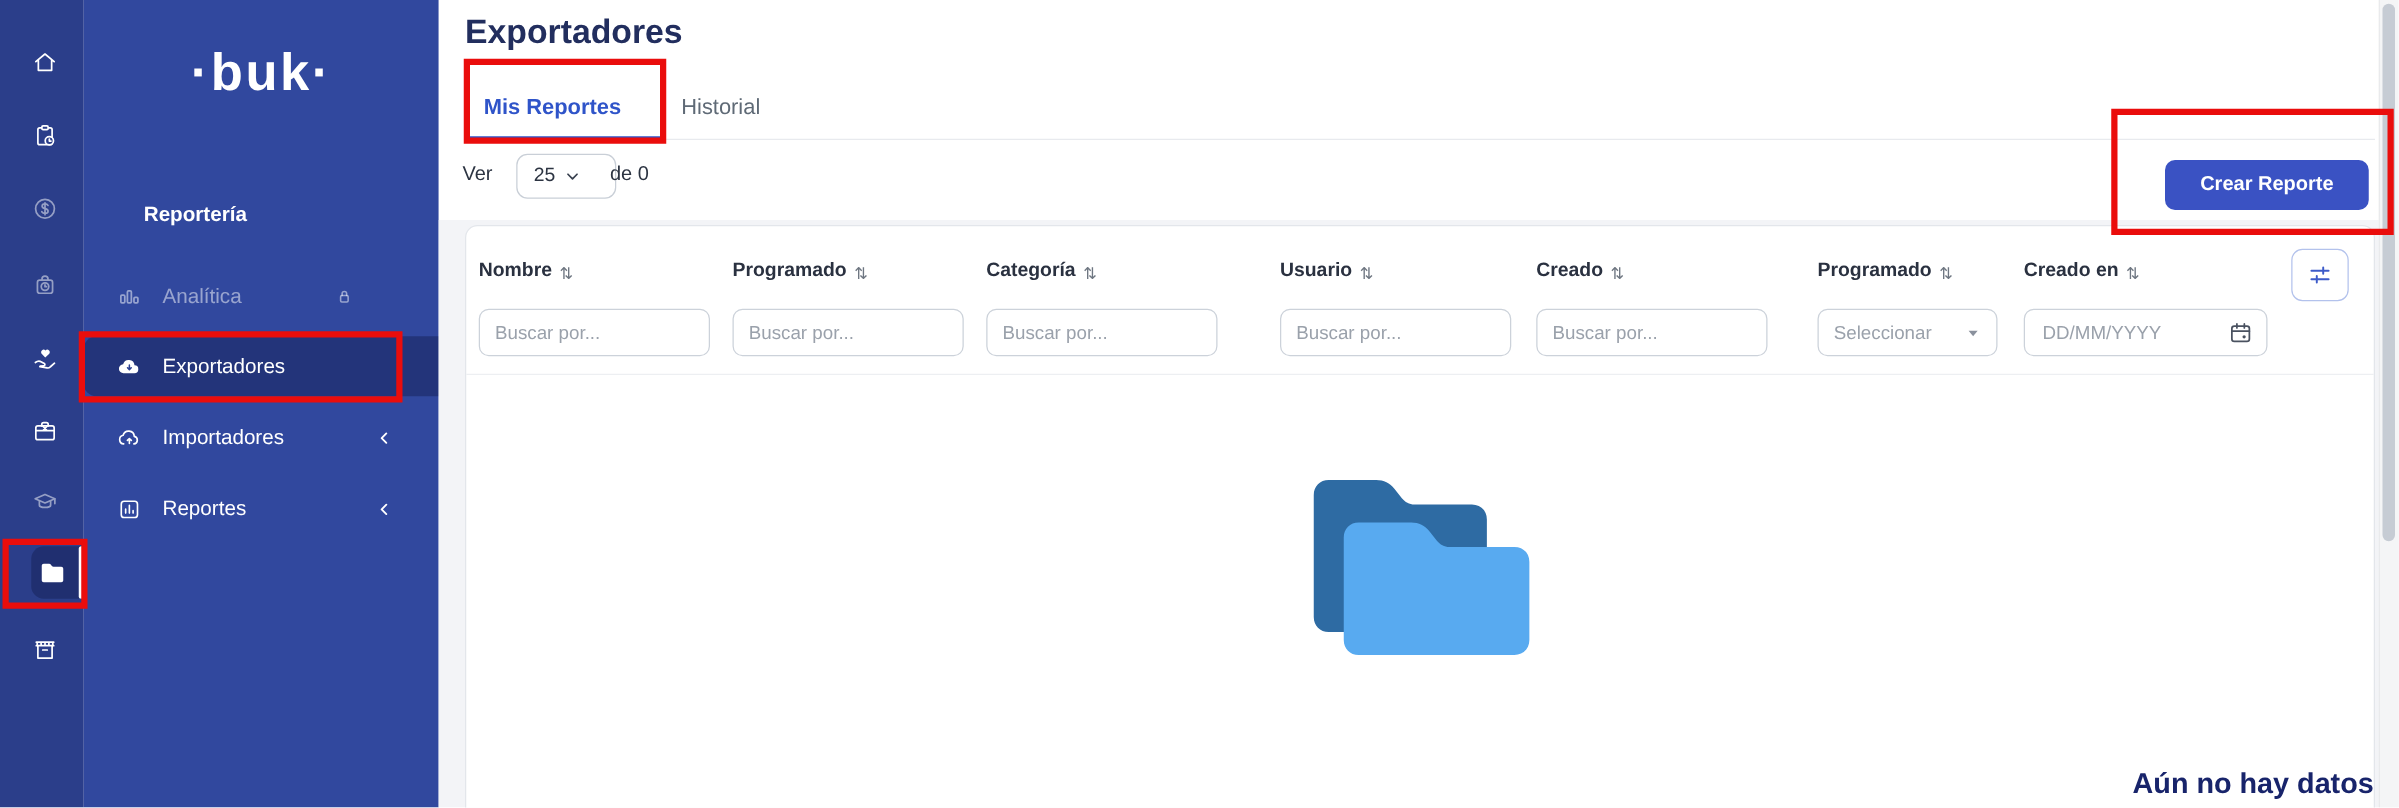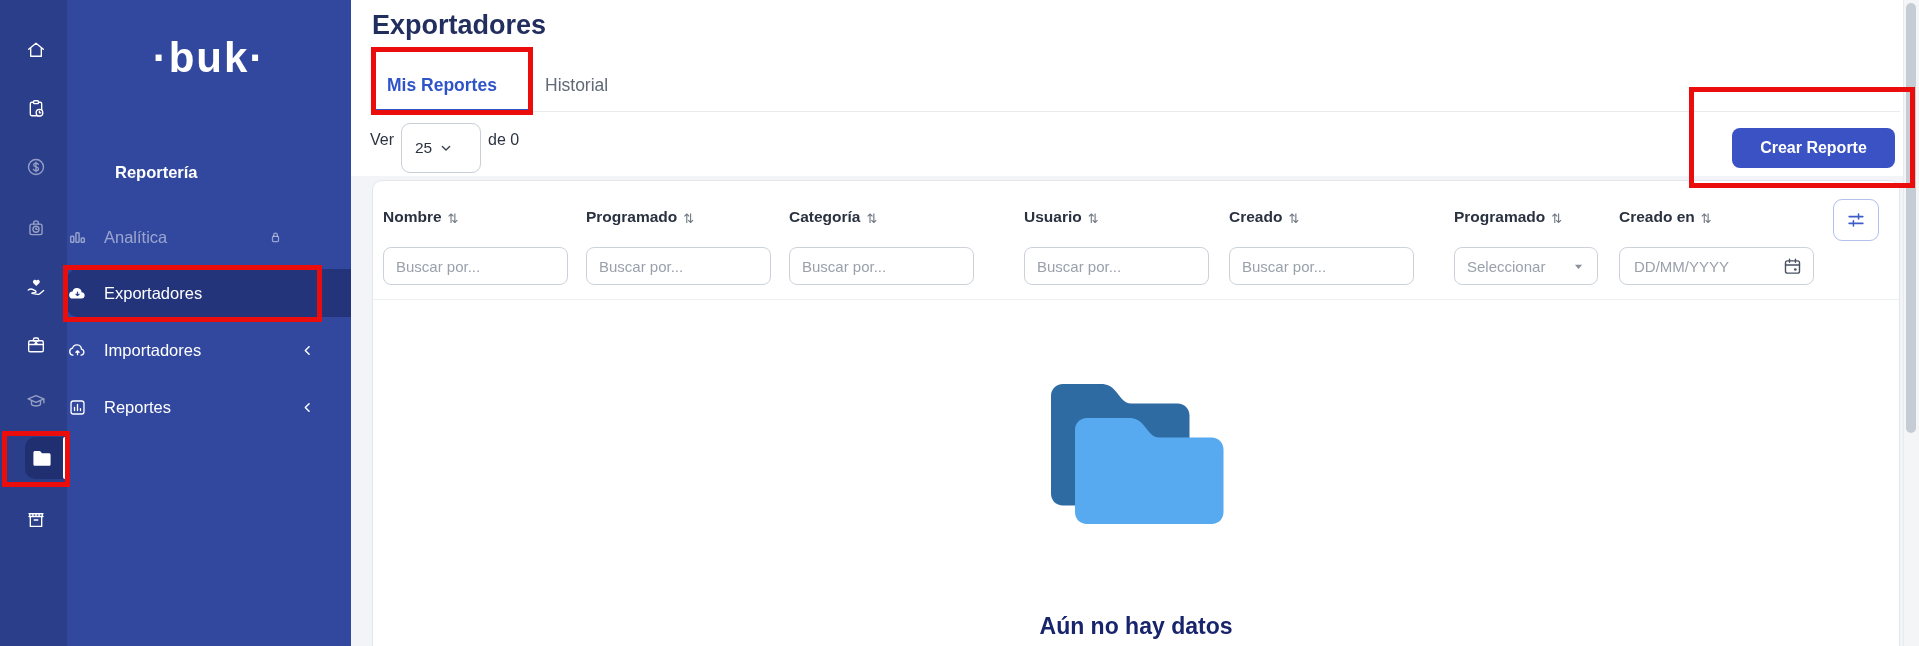--- a/index.html
+++ b/index.html
@@ -16,41 +16,41 @@
            background:rgba(5,12,45,.28);border-radius:10px 0 0 10px}
   #rail-active-bar{position:absolute;left:63px;top:437px;width:4px;height:42px;
            background:#fff;border-radius:3px}
 
   
   #panel{position:absolute;left:67px;top:0;width:284px;height:646px;background:#31489e;color:#fff}
   #logo{position:absolute;left:0;top:34px;width:100%;text-align:center;
         font-size:42px;font-weight:700;letter-spacing:2px;color:#fff}
   #section-title{position:absolute;left:48px;top:163px;font-size:16.5px;font-weight:700}
   .pitem{position:absolute;left:0;width:284px;height:48px;display:flex;align-items:center;
-         box-sizing:border-box;font-size:16.5px;gap:16px;cursor:pointer}
+         padding-left:26px;box-sizing:border-box;font-size:16.5px;gap:16px;cursor:pointer}
   .pitem .plabel{white-space:nowrap}
   .pitem.muted{color:rgba(255,255,255,.5)}
   .pitem.active{background:rgba(6,13,47,.32);border-radius:10px 0 0 10px}
   .trail{position:absolute;display:flex;align-items:center}
 
   
   #main{position:absolute;left:351px;top:0;width:1568px;height:646px;background:#fff}
   #content-bg{position:absolute;left:0;top:176px;width:1568px;height:470px;background:#f3f4f7}
   #page-title{position:absolute;left:21px;top:10px;font-size:27px;font-weight:700;color:#222e5e}
   #ai-pill-wrap{position:absolute;left:209px;top:15px;border-radius:999px;padding:1.5px;
         background:linear-gradient(90deg,#5b67dd,#35b39a);cursor:pointer}
   #ai-pill{display:flex;align-items:center;gap:7px;background:#fff;border-radius:999px;
         padding:5px 14px 5px 11px;font-size:13.5px;color:#2ca68f;font-weight:600}
   #tabbar{position:absolute;left:21px;top:60px;width:1528px;height:51px;border-bottom:1px solid #e8eaee}
   .tab{position:absolute;top:0;height:51px;line-height:51px;font-size:17.5px;cursor:pointer}
   #tab-active{left:15px;color:#2f54c9;font-weight:700}
   #tab-underline{position:absolute;left:4px;bottom:-1px;width:152px;height:3px;background:#2f54c9}
   #tab-historial{left:173px;color:#5f6a76}
   #ver-label{position:absolute;left:19px;top:131px;font-size:16px;color:#2c3442}
-  #page-size{position:absolute;left:50px;top:123px;width:80px;height:50px;border:1px solid #c9cfd7;
+  #page-size{position:absolute;left:62px;top:123px;width:80px;height:36px;border:1px solid #c9cfd7;
         border-radius:9px;background:#fff;display:flex;align-items:center;justify-content:space-between;
         padding:0 26px 0 13px;box-sizing:border-box;font-size:15.5px;color:#2c3442;cursor:pointer}
   #of-label{position:absolute;left:137px;top:131px;font-size:16px;color:#2c3442}
   #create-btn{position:absolute;left:1381px;top:128px;width:163px;height:40px;background:#3a52c3;
         color:#fff;border:none;border-radius:8px;font-size:16px;font-weight:600;
         font-family:"Liberation Sans",sans-serif;display:flex;align-items:center;justify-content:center;cursor:pointer}
 
   
   #card{position:absolute;left:21px;top:180px;width:1528px;height:480px;background:#fff;
         border:1px solid #e3e6eb;border-radius:10px 10px 0 0;box-sizing:border-box}
@@ -69,21 +69,21 @@
         border-radius:8px;box-sizing:border-box;display:flex;align-items:center;
         padding:0 10px 0 12px;background:#fff}
   #date-wrap input{border:none;outline:none;flex:1;min-width:0;font-size:15px;color:#39414f;
         font-family:"Liberation Sans",sans-serif}
   #date-wrap input::placeholder{color:#9aa1ab}
   #col-settings-btn{position:absolute;left:1460px;top:18px;width:44px;height:40px;background:#fff;
         border:1px solid #b3c2ec;border-radius:9px;display:flex;align-items:center;
         justify-content:center;color:#3d5bc9;cursor:pointer}
   #header-sep{position:absolute;left:0;top:118px;width:100%;height:1px;background:#edeff2}
   #empty-folder{position:absolute;left:664px;top:183px}
-  #empty-text{position:absolute;left:0;top:432px;width:100%;text-align:center;
+  #empty-text{position:absolute;left:0;top:432px;width:100%;text-align:right;
         font-size:23px;font-weight:700;color:#18246b}
 
   
   #scrollbar{position:absolute;left:1903px;top:0;width:16px;height:646px;background:#f4f5f6;
         border-left:1px solid #e9eaec;box-sizing:border-box}
   #scroll-thumb{position:absolute;left:1906px;top:3px;width:10px;height:430px;
         background:#c6ccd4;border-radius:6px}
 
   
   .annot{position:absolute;border:5px solid #ea0d0c;box-sizing:border-box;

